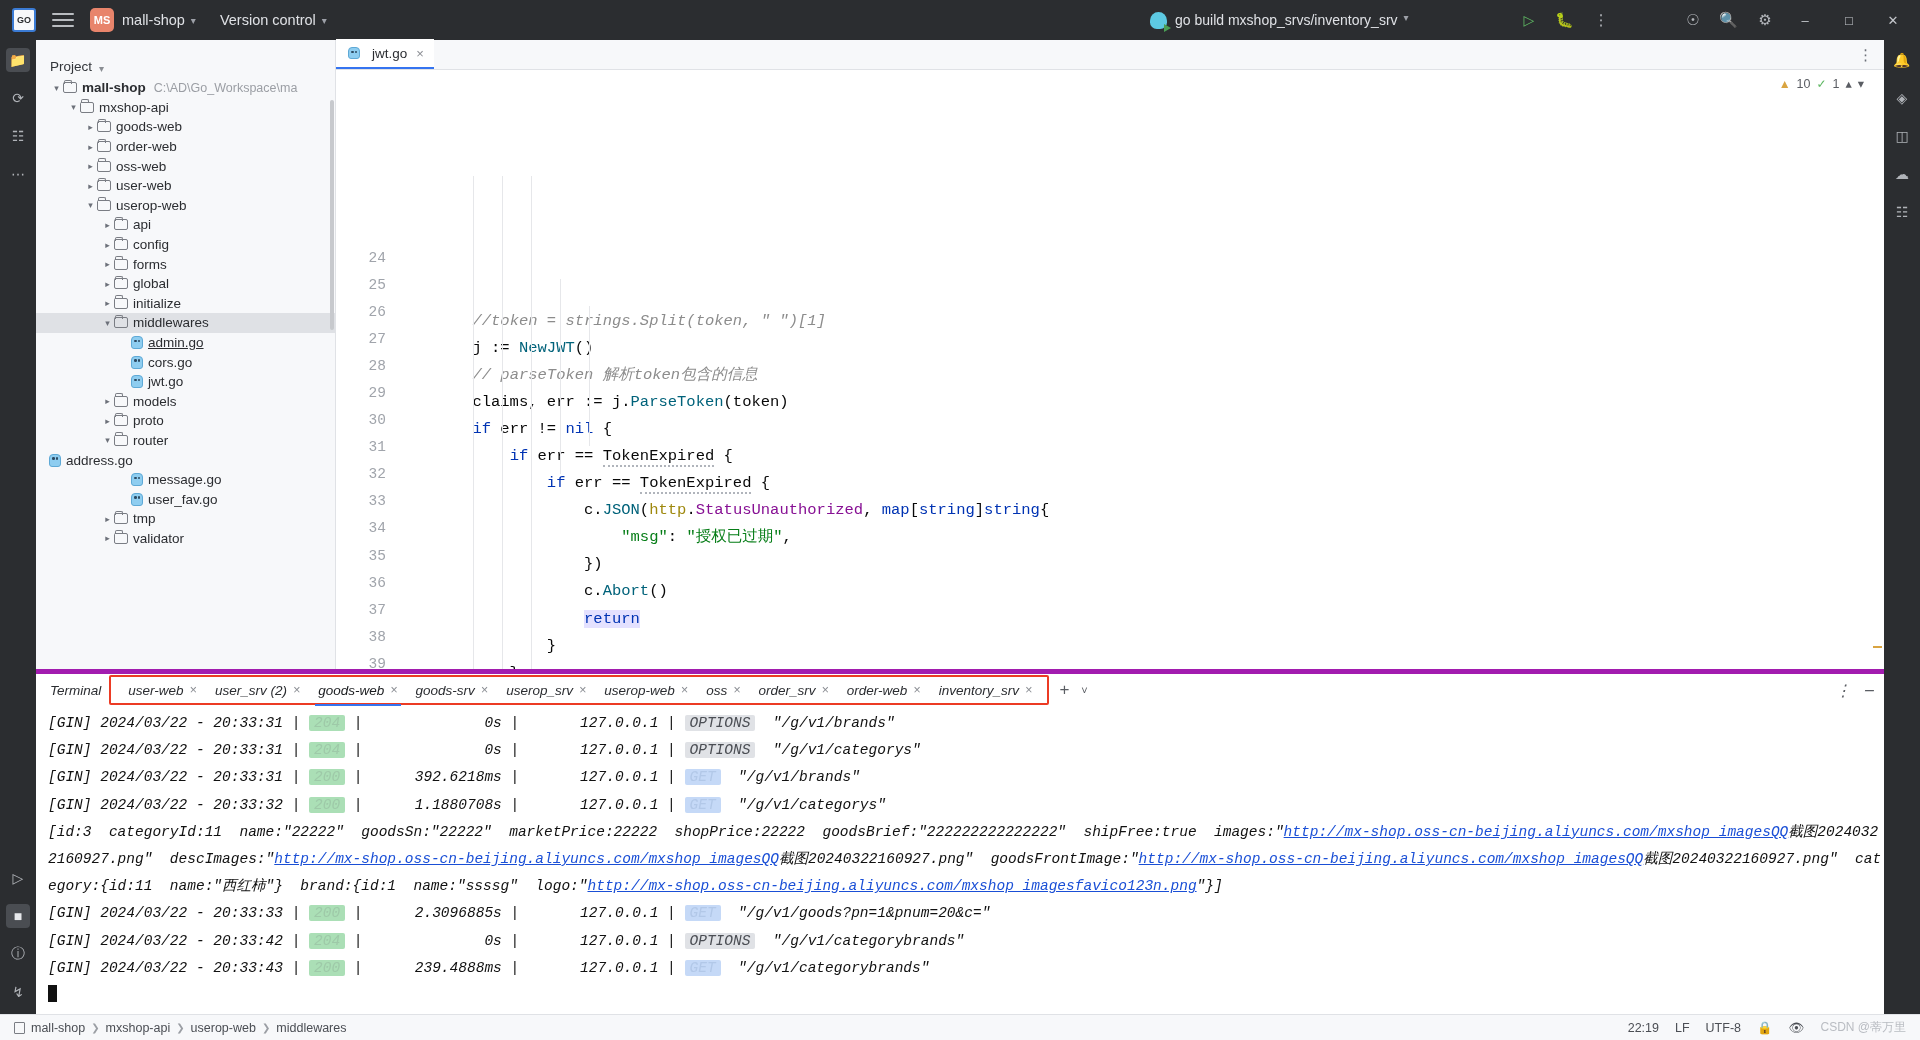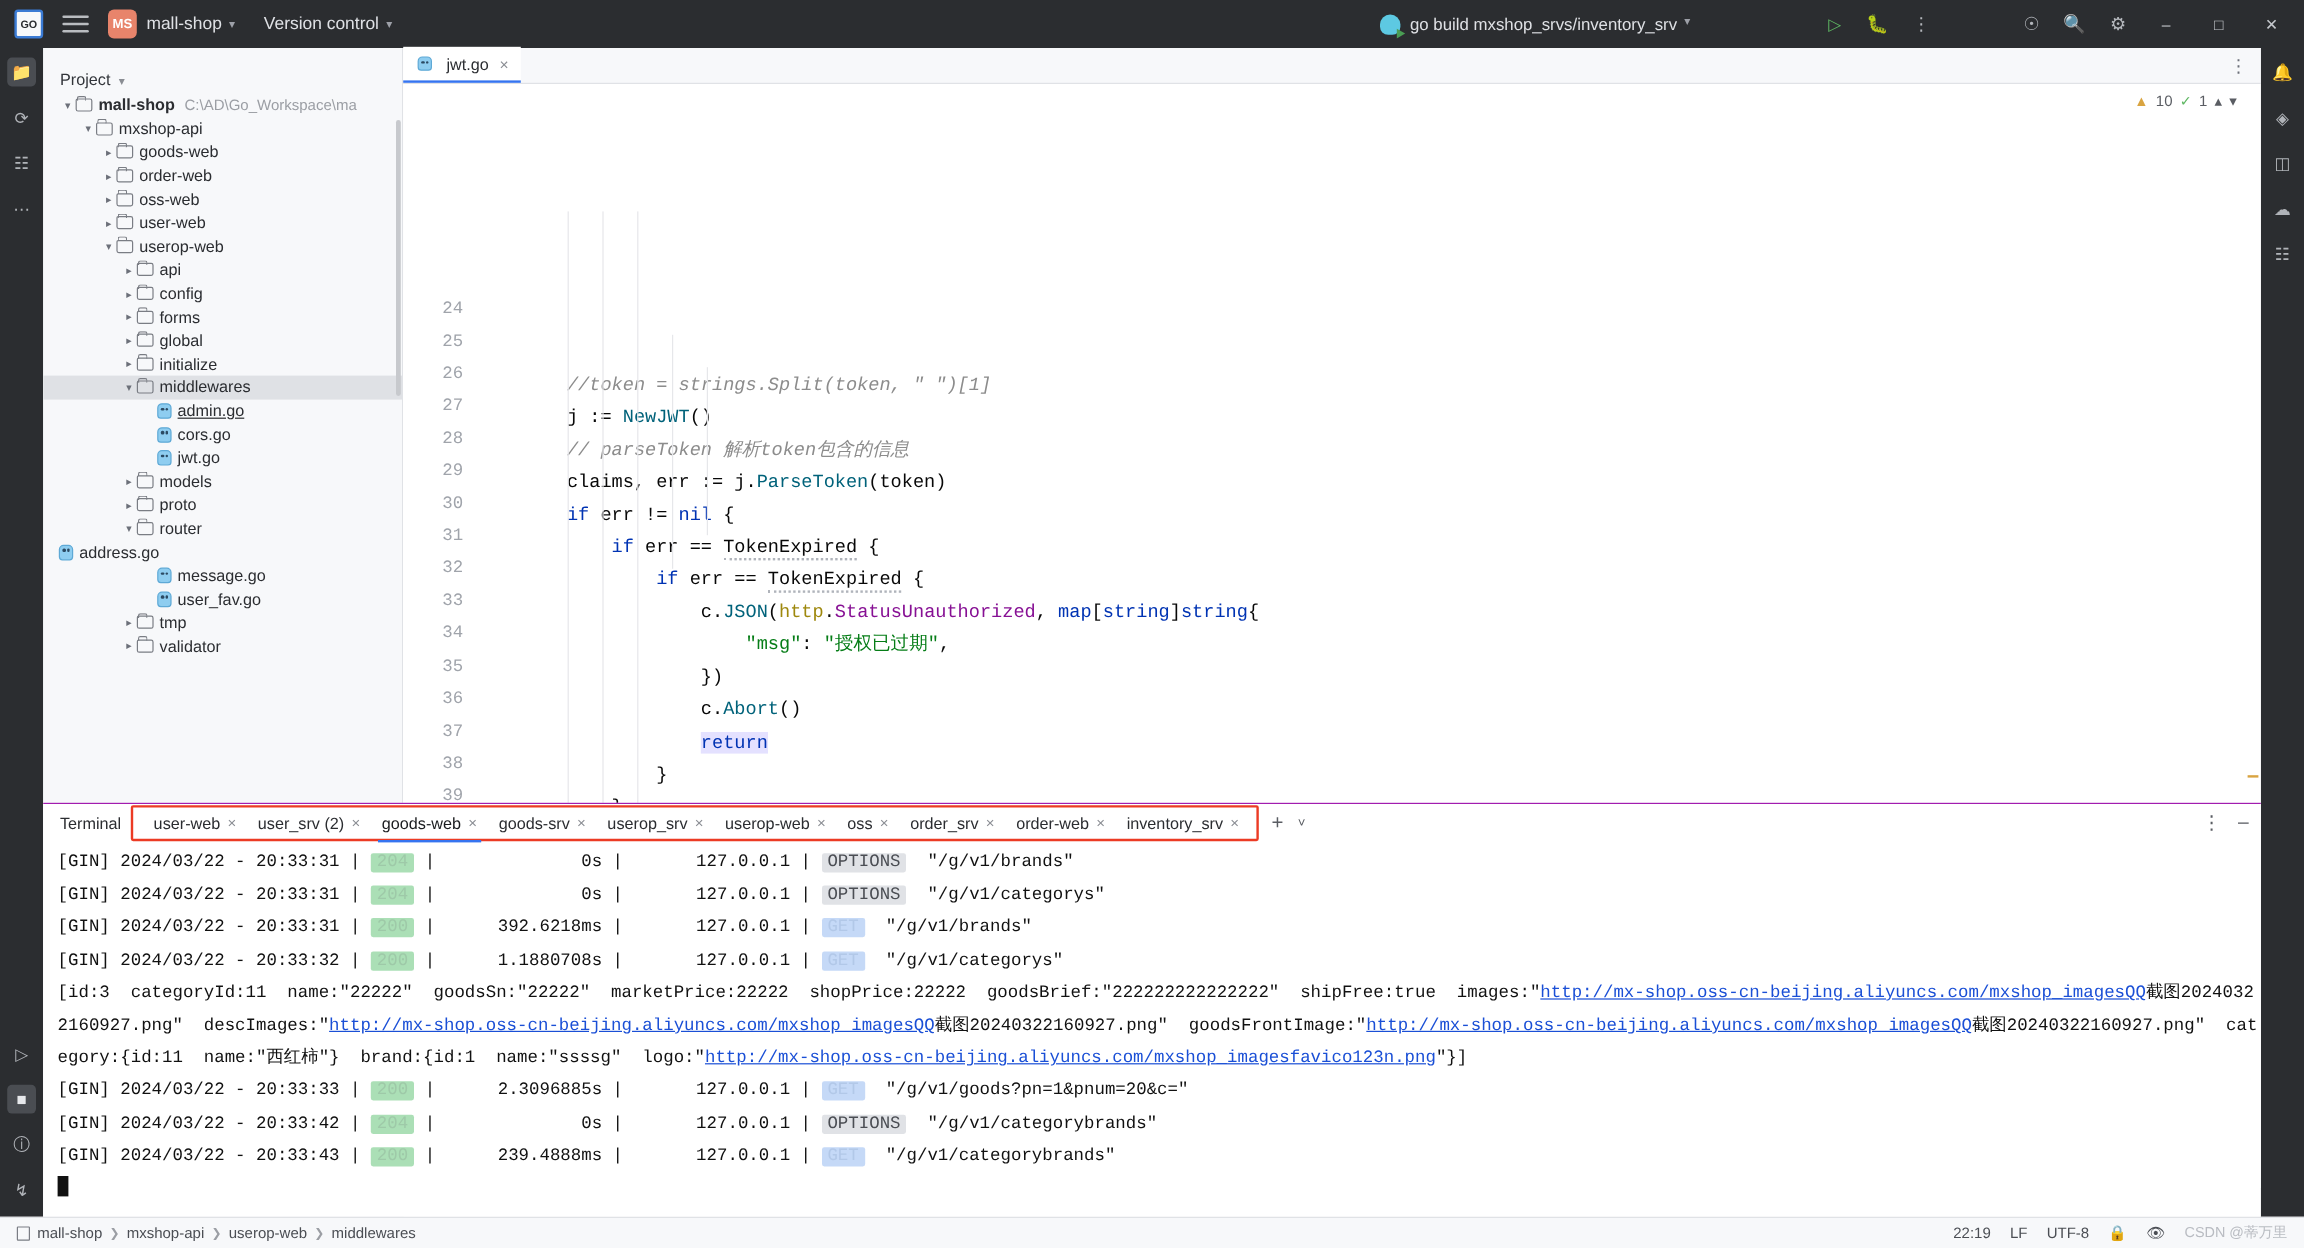--- a/index.html
+++ b/index.html
@@ -177,21 +177,21 @@
     height: 24px; background: #f7f8fa; border-top: 1px solid #e6e7ea;
     display: flex; align-items: center; padding-left: 10px;
     font-size: 12.5px; color: #6c7079; gap: 5px;
   }
   .hscroll { height:8px; background:#f7f8fa; position:relative; }
   .hscroll-thumb { position:absolute; left:300px; top:1px; height:6px; width:1100px; background:#c7c9cd; border-radius:3px;}
 
   
   .terminal {
     position: absolute; left: 36px; right: 36px; bottom: 26px; height: 345px;
-    background: #fff; display: flex; flex-direction: column; border-top:1px solid #a21caf;
+    background: #fff; display: flex; flex-direction: column; border-top:5px solid #a21caf;font-style:italic;
   }
   .term-tabbar { height: 32px; display: flex; align-items: center; position: relative; padding-left: 14px; }
   .term-title { font-size: 13.5px; color: #2b2d31; margin-right: 6px; }
   .term-tabs {
     display: flex; align-items: center; gap: 0px;
     border: 2px solid #ec3b24; border-radius: 2px; padding: 1px 6px 1px 8px; height:30px;
     margin-left: 2px;
   }
   .tterm {
     display: flex; align-items: center; gap: 6px; font-size: 13.5px; color: #2b2d31;

